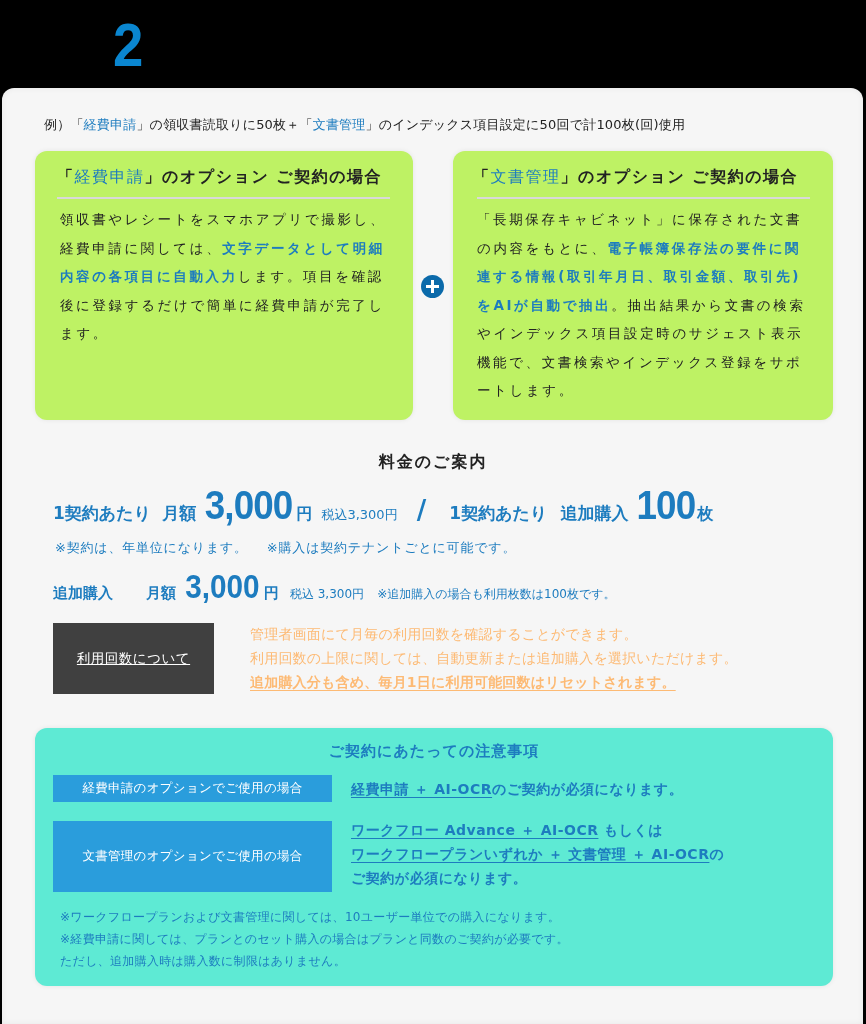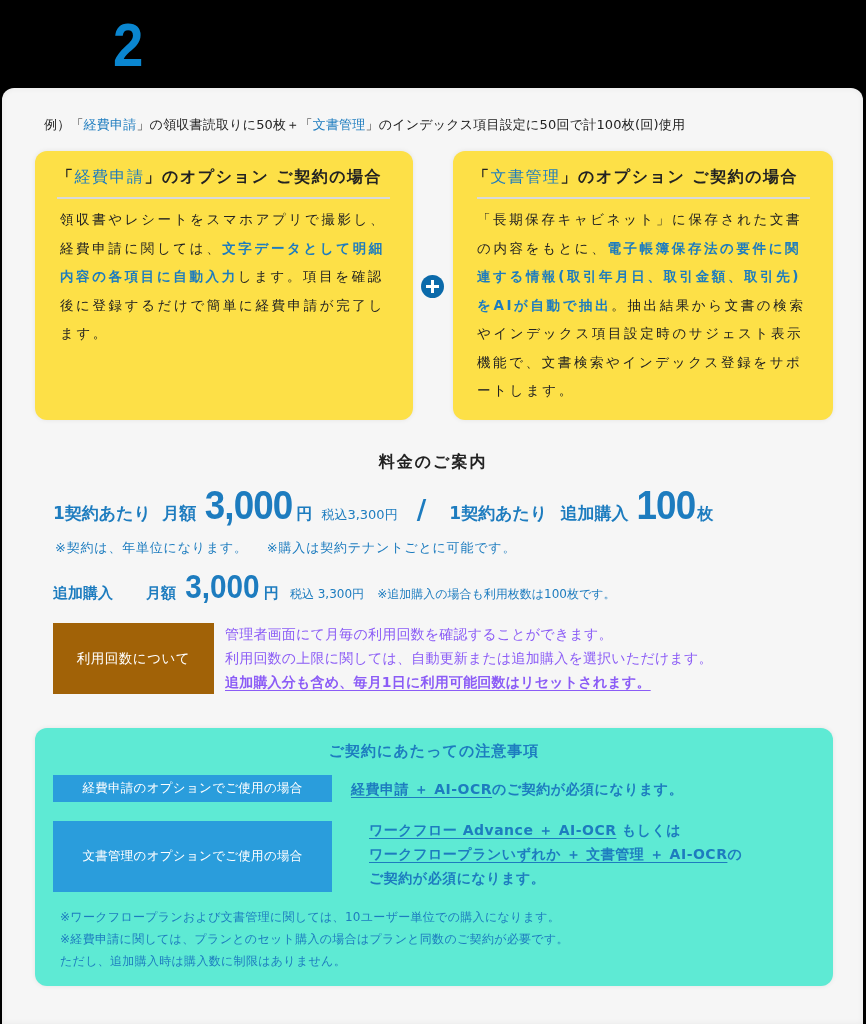--- a/index.html
+++ b/index.html
@@ -9,21 +9,21 @@
   .header { position: absolute; left: 0; top: 0; width: 866px; height: 88px; background: #000; }
   .step-num { position: absolute; left: 113px; top: 14px; font-family: "Liberation Sans", sans-serif;
     font-weight: bold; font-size: 62px; line-height: 62px; color: #0a86d0; transform: scaleX(0.88); transform-origin: left; }
 
   .panel { position: absolute; left: 2px; top: 88px; width: 861px; height: 936px; background: #f6f6f6;
     border-radius: 12px 12px 0 0; box-shadow: inset 0 0 6px rgba(0,0,0,0.06); }
 
   .example { position: absolute; left: 44px; top: 116px; font-size: 13px; letter-spacing: 0.2px; color: #222; white-space: nowrap; }
   .blue { color: #1d7cbf; font-weight: normal; text-align: center; }
 
-  .card { position: absolute; background: #fde047; border-radius: 12px; box-shadow: 0 0 5px rgba(0,0,0,0.08); }
+  .card { position: absolute; background: #bef264; border-radius: 12px; box-shadow: 0 0 5px rgba(0,0,0,0.08); }
   .card-title { position: absolute; font-size: 16px; font-weight: bold; letter-spacing: 1.5px; white-space: nowrap; color: #222; }
   .card-rule { position: absolute; height: 2px; background: #d9d9d9; }
   .card-body { position: absolute; font-size: 13.5px; line-height: 28.5px; letter-spacing: 2.6px; color: #222; }
   .card-body .hl { color: #1d7cbf; font-weight: bold; }
 
   .plus { position: absolute; left: 421px; top: 275px; width: 23px; height: 23px; border-radius: 50%; background: #0b6aaa; }
   .plus::before, .plus::after { content: ""; position: absolute; background: #fff; }
   .plus::before { left: 5px; top: 10px; width: 13px; height: 3px; }
   .plus::after { left: 10px; top: 5px; width: 3px; height: 13px; }
 
@@ -39,23 +39,23 @@
 
   .note-row { position: absolute; left: 55px; top: 539px; font-size: 13px; color: #1d7cbf; letter-spacing: 0.8px; white-space: nowrap; }
 
   .add-row { position: absolute; left: 53px; top: 568px; white-space: nowrap; color: #1d7cbf; }
   .a-label { font-size: 15px; font-weight: bold; }
   .a-big { font-family: "Liberation Sans", sans-serif; font-weight: bold; font-size: 33px; transform: scaleX(0.9); display: inline-block; }
   .a-unit { font-size: 15px; font-weight: bold; }
   .a-tax { font-size: 12px; }
   .a-note { font-size: 12px; }
 
-  .usage-box { position: absolute; left: 53px; top: 623px; width: 161px; height: 71px; background: #a16207; color: #fff;
-    font-size: 13.5px; display: flex; align-items: center; justify-content: center; letter-spacing: 0.5px; }
-  .usage-lines { position: absolute; left: 225px; top: 622px; font-size: 14px; line-height: 24px; color: #8b5cf6; white-space: nowrap; letter-spacing: 0.2px; }
+  .usage-box { position: absolute; left: 53px; top: 623px; width: 161px; height: 71px; background: #404040; color: #fff;
+    font-size: 13.5px; display: flex; align-items: center; justify-content: center; letter-spacing: 0.5px; text-decoration: underline; }
+  .usage-lines { position: absolute; left: 250px; top: 622px; font-size: 14px; line-height: 24px; color: #fdba74; white-space: nowrap; letter-spacing: 0.2px; }
   .usage-lines .u { text-decoration: underline; text-underline-offset: 3px; font-weight: bold; }
 
   .notes-card { position: absolute; left: 35px; top: 728px; width: 798px; height: 258px; background: #5eead4; border-radius: 12px; box-shadow: 0 0 5px rgba(0,0,0,0.08); }
   .notes-title { position: absolute; left: 0; width: 798px; top: 14px; text-align: center; font-size: 15px; font-weight: bold; color: #1d7cbf; letter-spacing: 1px; }
   .tag { position: absolute; background: #2a9ddc; color: #fff; font-size: 12.5px; display: flex; align-items: center; justify-content: center; letter-spacing: 0.3px; }
   .req { position: absolute; font-size: 14px; color: #1d7cbf; white-space: nowrap; font-weight: bold; line-height: 24px; letter-spacing: 0.5px; }
   .req .u { text-decoration: underline; text-underline-offset: 3px; }
   .fine { position: absolute; left: 25px; top: 178px; font-size: 12px; line-height: 22px; color: #1d7cbf; white-space: nowrap; letter-spacing: 0.3px; }
 </style>
 </head>
@@ -116,21 +116,21 @@
   <div class="u">追加購入分も含め、毎月1日に利用可能回数はリセットされます。</div>
 </div>
 
 <div class="notes-card">
   <div class="notes-title">ご契約にあたっての注意事項</div>
 
   <div class="tag" style="left:18px; top:47px; width:279px; height:27px;">経費申請のオプションでご使用の場合</div>
   <div class="req" style="left:316px; top:49px;"><span class="u">経費申請 ＋ AI-OCR</span><span>のご契約が必須になります。</span></div>
 
   <div class="tag" style="left:18px; top:93px; width:279px; height:71px;">文書管理のオプションでご使用の場合</div>
-  <div class="req" style="left:334px; top:90px;">
+  <div class="req" style="left:316px; top:90px;">
     <div><span class="u">ワークフロー Advance ＋ AI-OCR</span><span> もしくは</span></div>
     <div><span class="u">ワークフロープランいずれか ＋ 文書管理 ＋ AI-OCR</span><span>の</span></div>
     <div>ご契約が必須になります。</div>
   </div>
 
   <div class="fine">
     <div>※ワークフロープランおよび文書管理に関しては、10ユーザー単位での購入になります。</div>
     <div>※経費申請に関しては、プランとのセット購入の場合はプランと同数のご契約が必要です。</div>
     <div>ただし、追加購入時は購入数に制限はありません。</div>
   </div>

